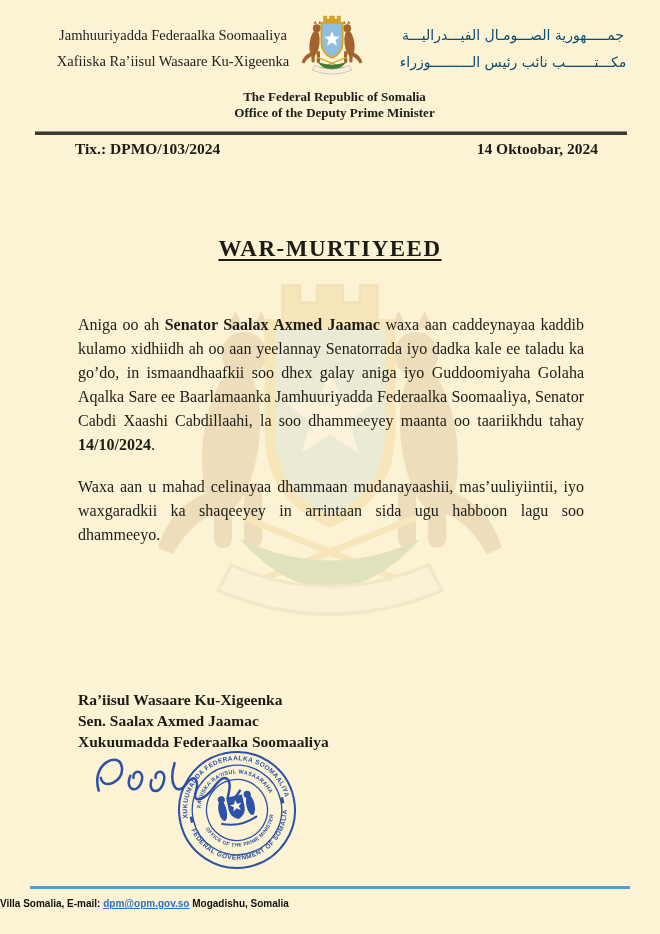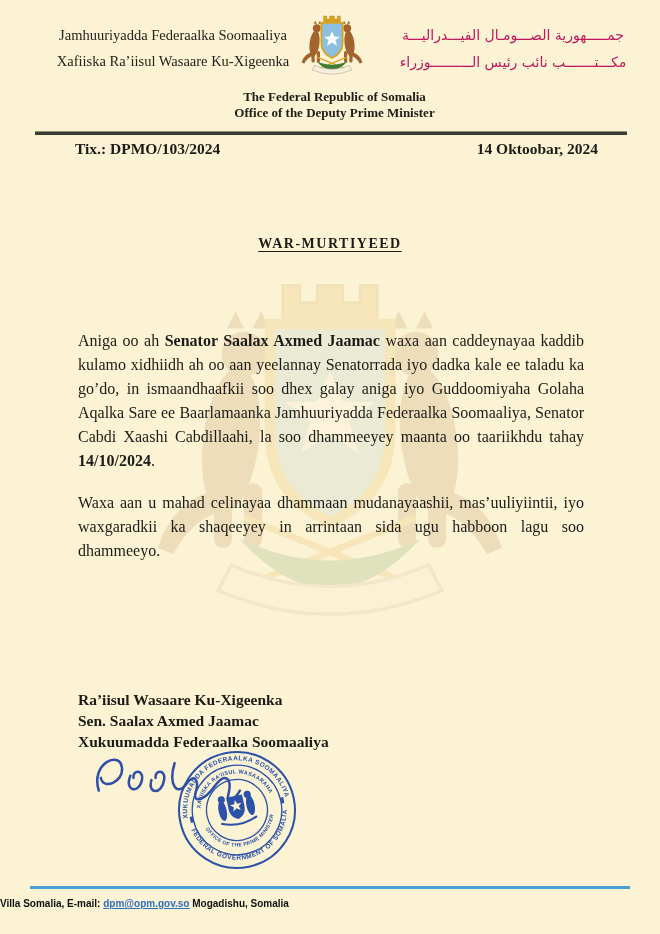--- a/index.html
+++ b/index.html
@@ -11,53 +11,53 @@
   }
   
   .hdr-left {
     position:absolute; top:22px; left:48px; width:250px;
     text-align:center; font-size:14.5px; line-height:26px; color:#24241d;
   }
   .emblem-main { position:absolute; top:6px; left:294px; width:76px; height:84px; }
   .hdr-right {
     position:absolute; top:22px; right:14px; width:266px;
     direction:rtl; text-align:center; font-size:14px; line-height:27px;
-    font-family:"DejaVu Sans", sans-serif; color:#be185d;
+    font-family:"DejaVu Sans", sans-serif; color:#0c4a6e;
   }
   .hdr-center {
     position:absolute; top:89px; left:9px; right:0; text-align:center;
     font-weight:bold; font-size:13px; line-height:15.5px; color:#1d1d17;
   }
   .hdr-rule {
     position:absolute; top:131px; left:35px; right:33px; height:4px;
     background:#3a3a32; border-top:1px solid #8f8f7d;
   }
   
   .ref-row {
     position:absolute; top:140px; left:75px; right:62px;
     display:flex; justify-content:space-between;
     font-weight:bold; font-size:15.5px;
   }
   
   .doc-title {
     position:absolute; top:236px; left:0; right:0; text-align:center;
-    font-weight:bold; font-size:14px; letter-spacing:1.5px;
+    font-weight:bold; font-size:23px; letter-spacing:1.5px;
     text-decoration:underline; text-underline-offset:3px;
   }
   
   .watermark {
     position:absolute; top:268px; left:115px; width:430px; height:396px;
     opacity:0.14; pointer-events:none;
   }
   
   .body-text {
     position:absolute; top:313px; left:78px; width:506px;
     font-size:16px; line-height:24px; text-align:justify;
   }
-  .body-text p { margin-bottom:18px;margin-top:16px; }
+  .body-text p { margin-bottom:18px; }
   
   .sig-block {
     position:absolute; top:689px; left:78px;
     font-weight:bold; font-size:15.5px; line-height:21px;
   }
   .sig-scribble { position:absolute; top:748px; left:84px; width:158px; height:64px; }
   .stamp { position:absolute; top:749px; left:176px; width:122px; height:122px; transform:rotate(-12deg); }
   .stamp text { font-family:"Liberation Sans", sans-serif; font-weight:bold; }
   
   .footer-rule { position:absolute; top:886px; left:30px; right:30px; height:3px; background:#4aa0d2; }

